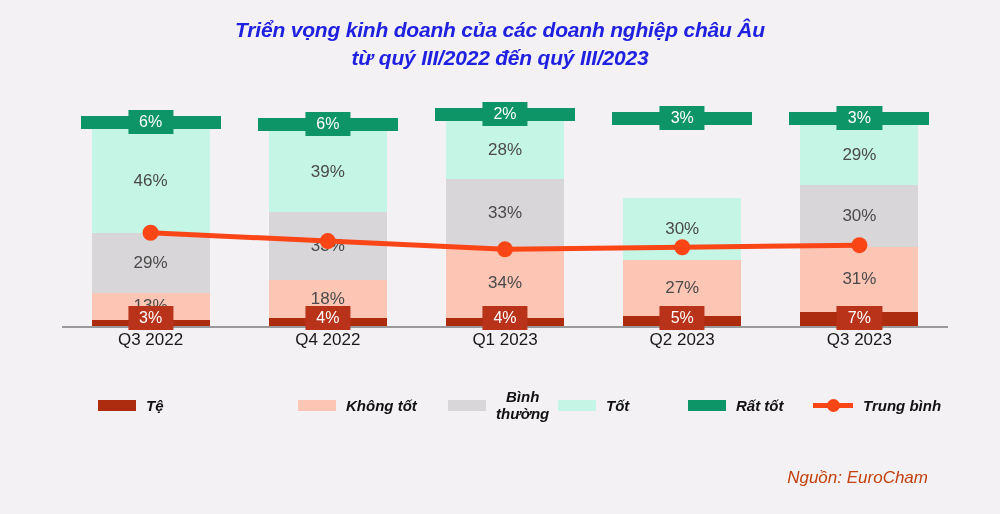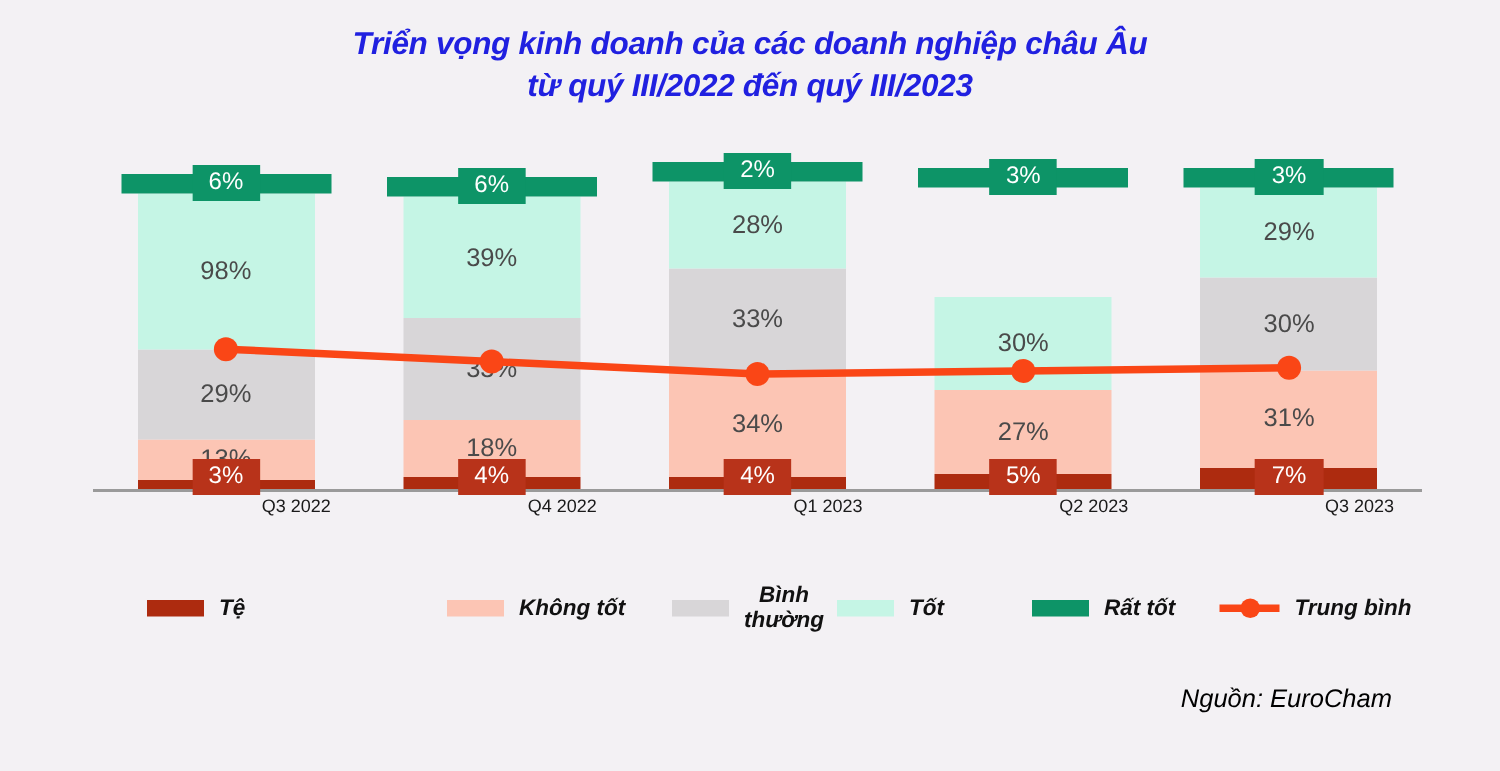--- a/index.html
+++ b/index.html
@@ -130,22 +130,22 @@
   .xlabels {
     position: absolute;
     left: 62px;
     top: 330px;
     width: 886px;
     height: 24px;
   }
   .xlabel {
     position: absolute;
     top: 0;
-    text-align: right;
-    font-size: 12px;
+    text-align: center;
+    font-size: 17px;
     color: #1a1a1a;
     white-space: nowrap;
   }
 
   
   .legend {
     position: absolute;
     left: 98px;
     top: 384px;
     width: 850px;
@@ -194,24 +194,24 @@
     width: 13px;
     height: 13px;
     border-radius: 50%;
     background: #fa4616;
   }
 
   
   .source {
     position: absolute;
     right: 72px;
-    top: 456px;
+    top: 468px;
     font-size: 17px;
     font-style: italic;
-    color: #000000;
+    color: #c2410c;
     white-space: nowrap;
   }
 </style>
 </head>
 <body>
 
 <div id="chart-root">
 
   <div class="title-block">
     <div class="title-line">Triển vọng kinh doanh của các doanh nghiệp châu Âu</div>
@@ -226,21 +226,21 @@
             <div class="seg seg-bad" style="height: 6.21px;">
               <div class="chip chip-red" style="bottom: -4px;">3%</div>
             </div>
             <div class="seg seg-notgood" style="height: 26.91px;">
               <span class="seg-label">13%</span>
             </div>
             <div class="seg seg-normal" style="height: 60.03px;">
               <span class="seg-label">29%</span>
             </div>
             <div class="seg seg-good" style="height: 103.5px;">
-              <span class="seg-label">98%</span>
+              <span class="seg-label">46%</span>
             </div>
           </div>
           <div class="seg-verygood" style="height: 13px; bottom: 196.65px;">
             <div class="chip chip-green" style="top: -6px;">6%</div>
           </div>
         </div>
         <div class="bar-group" style="left: 206.8px; width: 118px;">
           <div class="bar-stack">
             <div class="seg seg-bad" style="height: 8.28px;">
               <div class="chip chip-red" style="bottom: -4px;">4%</div>

